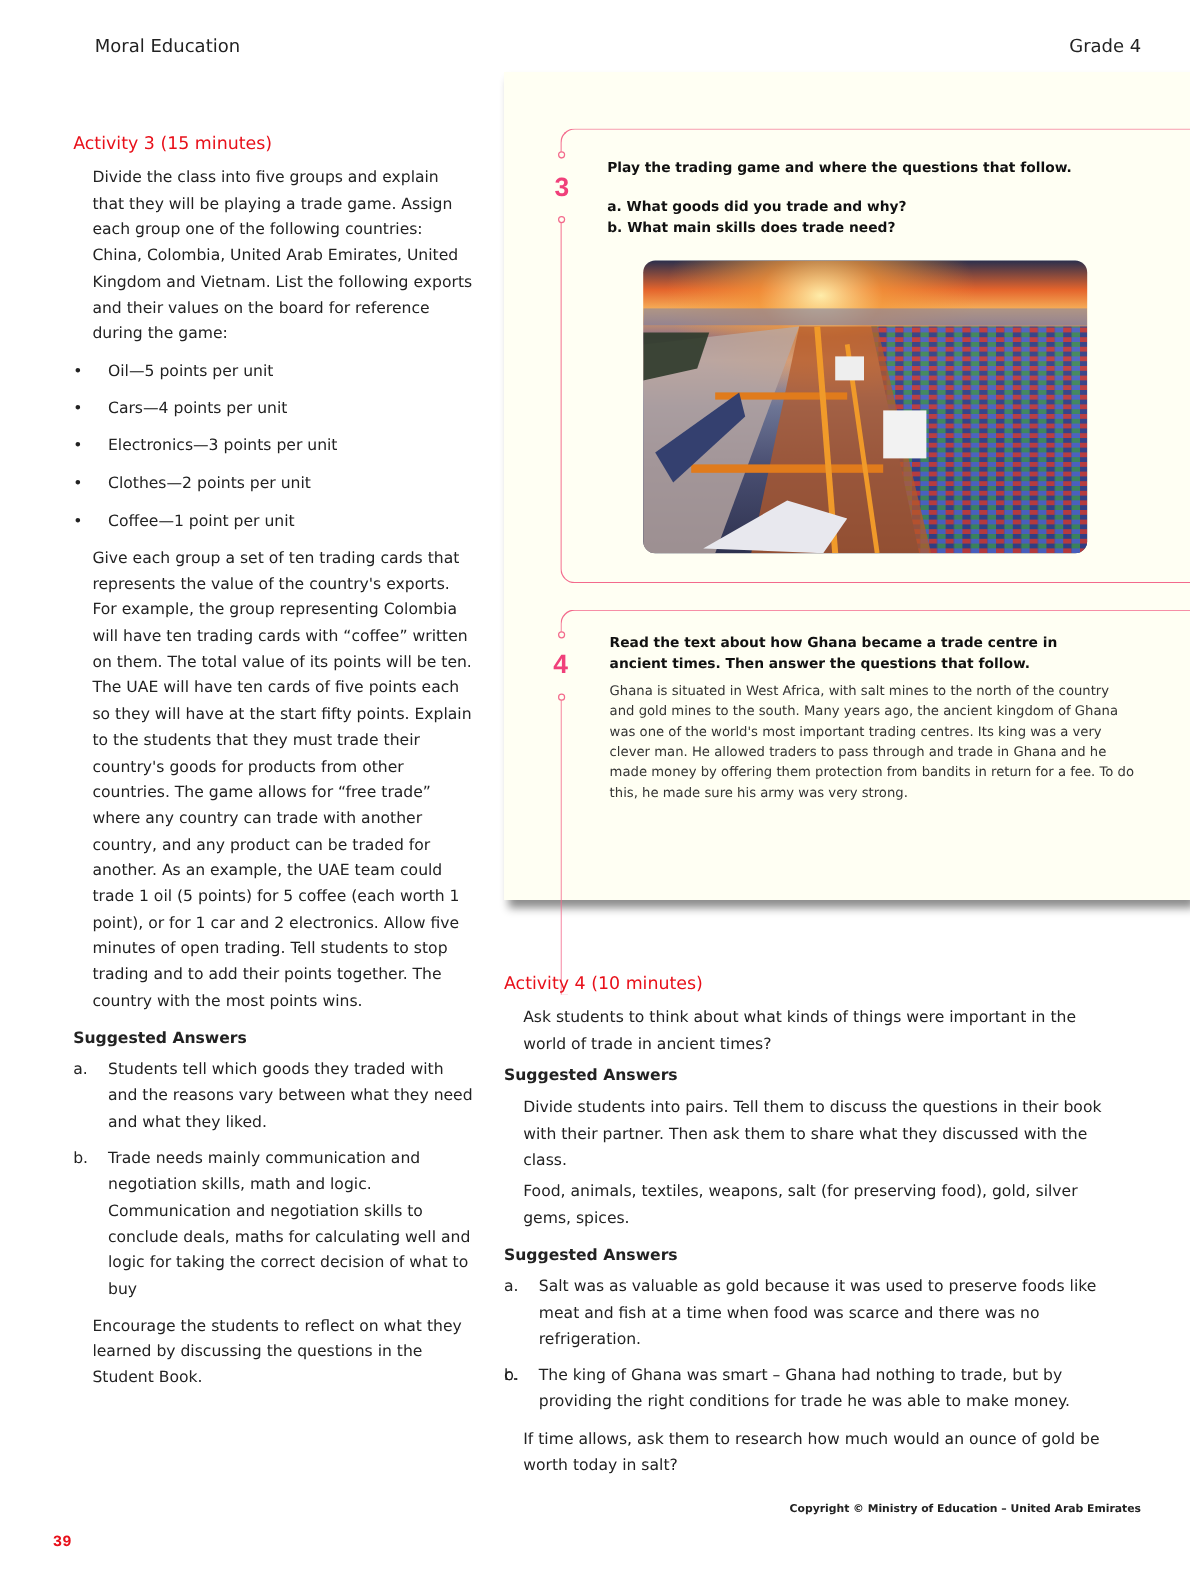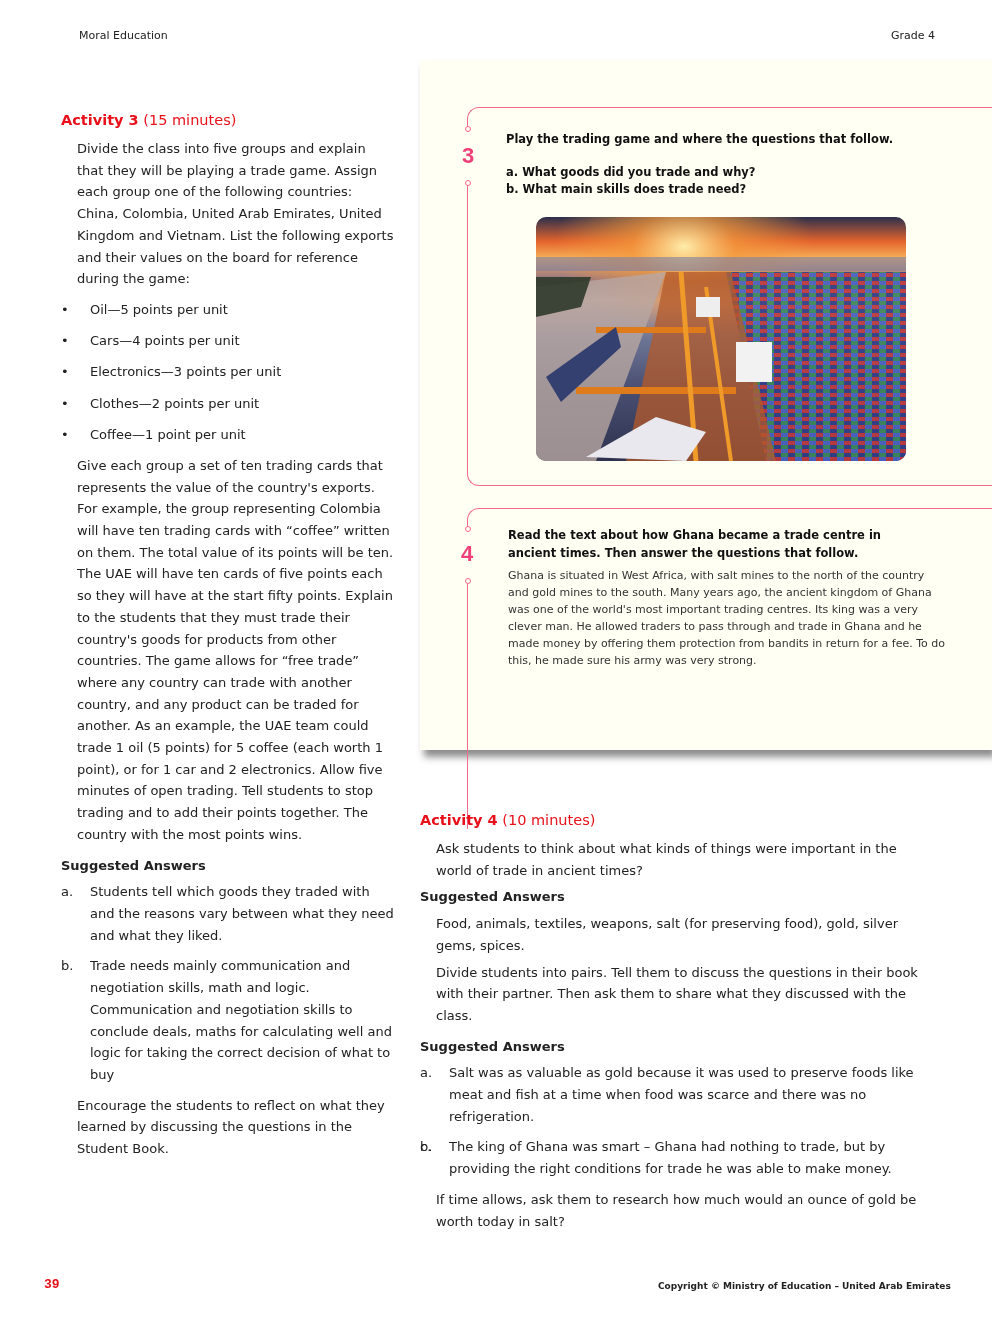--- a/index.html
+++ b/index.html
@@ -3,24 +3,24 @@
 <meta charset="utf-8">
 <style>
   html, body { margin: 0; padding: 0; }
   body {
     width: 992px; height: 1323px; position: relative; overflow: hidden;
     background: #ffffff;
     font-family: "DejaVu Sans", "Liberation Sans", sans-serif;
     color: #1f1f1f;
   }
   .abs { position: absolute; }
-  .running-head { font-size: 11px; color: #222; top: 29px; }
+  .running-head { font-size: 15px; color: #222; top: 29px; }
   .left-col { left: 61px; top: 110px; width: 335px; font-size: 13px; line-height: 21.7px; color: #222; }
   .activity-title { font-size: 14.5px; color: #e8101a; margin: 0 0 8px 0; line-height: 20px; }
-  .activity-title .strong { font-weight: bold; }
+  .activity-title .strong { font-weight: normal; }
   p { margin: 0 0 9px 16px; }
   .bullets { list-style: none; margin: 0 0 6px 0; padding: 0; }
   .bullets li { position: relative; padding-left: 29px; margin-bottom: 9.5px; line-height: 21.7px; }
   .bullets li .dot { position: absolute; left: 0; top: 0; font-size: 13px; }
   .sa-heading { font-weight: bold; margin: 0 0 5px 0; font-size: 13px; }
   .answers { list-style: none; margin: 0 0 9px 0; padding: 0; }
   .answers li { position: relative; padding-left: 29px; margin-bottom: 9px; }
   .answers li .letter { position: absolute; left: 0; top: 0; }
 
   .panel {
@@ -36,21 +36,21 @@
   .q-node { position: absolute; width: 4px; height: 4px; border: 1.2px solid #f36a8c; border-radius: 50%; background: #fffff3; }
   .q-gap { position: absolute; width: 6px; background: #fffff3; }
   .q-text { position: absolute; font-size: 11.5px; font-weight: bold; color: #111; line-height: 17.5px; }
   .q-body { position: absolute; font-size: 11px; color: #333; line-height: 17px; }
   .photo {
     position: absolute; left: 116px; top: 157px; width: 370px; height: 244px; border-radius: 10px; overflow: hidden;
     background: linear-gradient(180deg, #2a2f4d 0%, #e4642c 10%, #f7b25a 17%, #8d6f88 26%, #c3a09a 34%, #6d7595 50%, #4a4f72 70%, #2e324f 100%);
   }
   .right-col { left: 420px; top: 810px; width: 512px; font-size: 13px; line-height: 21.7px; color: #222; }
   .right-col p { margin-bottom: 5px; }
-  .copyright { left: 658px; top: 1253px; font-size: 9px; font-weight: bold; color: #222; margin-top: 28px; }
+  .copyright { left: 658px; top: 1253px; font-size: 9px; font-weight: bold; color: #222; }
   .page-number { left: 44px; top: 1277px; font-size: 13px; font-weight: bold; color: #e8101a; font-family: Liberation Mono, monospace; }
 </style>
 </head>
 <body>
 
 <div class="abs running-head" style="left:79px;">Moral Education</div>
 <div class="abs running-head" style="left:891px;">Grade 4</div>
 
 <div class="abs left-col">
   <div class="activity-title">
@@ -125,22 +125,22 @@
   <div class="q-body" style="left:88px; top:507px; width:440px;">Ghana is situated in West Africa, with salt mines to the north of the country and gold mines to the south.  Many years ago, the ancient kingdom of Ghana was one of the world's most important trading centres. Its king was a very clever man. He allowed traders to pass through and trade in Ghana and he made money by offering them protection from bandits in return for a fee. To do this, he made sure his army was very strong.</div>
 </div>
 
 <div class="abs right-col">
   <div class="activity-title">
     <span class="strong">Activity 4</span>
     <span>(10 minutes)</span>
   </div>
   <p>Ask students to think about what kinds of things were important in the world of trade in ancient times?</p>
   <div class="sa-heading">Suggested Answers</div>
+  <p>Divide students into pairs. Tell them to discuss the questions in their book with their partner. Then ask them to share what they discussed with the class.</p>
   <p>Food, animals, textiles, weapons, salt (for preserving food), gold, silver gems, spices.</p>
-  <p>Divide students into pairs. Tell them to discuss the questions in their book with their partner. Then ask them to share what they discussed with the class.</p>
   <div class="sa-heading" style="margin-top:9px;">Suggested Answers</div>
   <ul class="answers">
     <li><span class="letter">a.</span><span>Salt was as valuable as gold because it was used to preserve foods like meat and fish at a time when food was scarce and there was no refrigeration.</span></li>
     <li><span class="letter">b.</span></li>
     <li style="margin-bottom:3px;"><span class="letter">c.</span><span>The king of Ghana was smart – Ghana had nothing to trade, but by providing the right conditions for trade he was able to make money.</span></li>
   </ul>
   <p>If time allows, ask them to research how much would an ounce of gold be worth today in salt?</p>
 </div>
 
 <div class="abs copyright">Copyright © Ministry of Education – United Arab Emirates</div>

